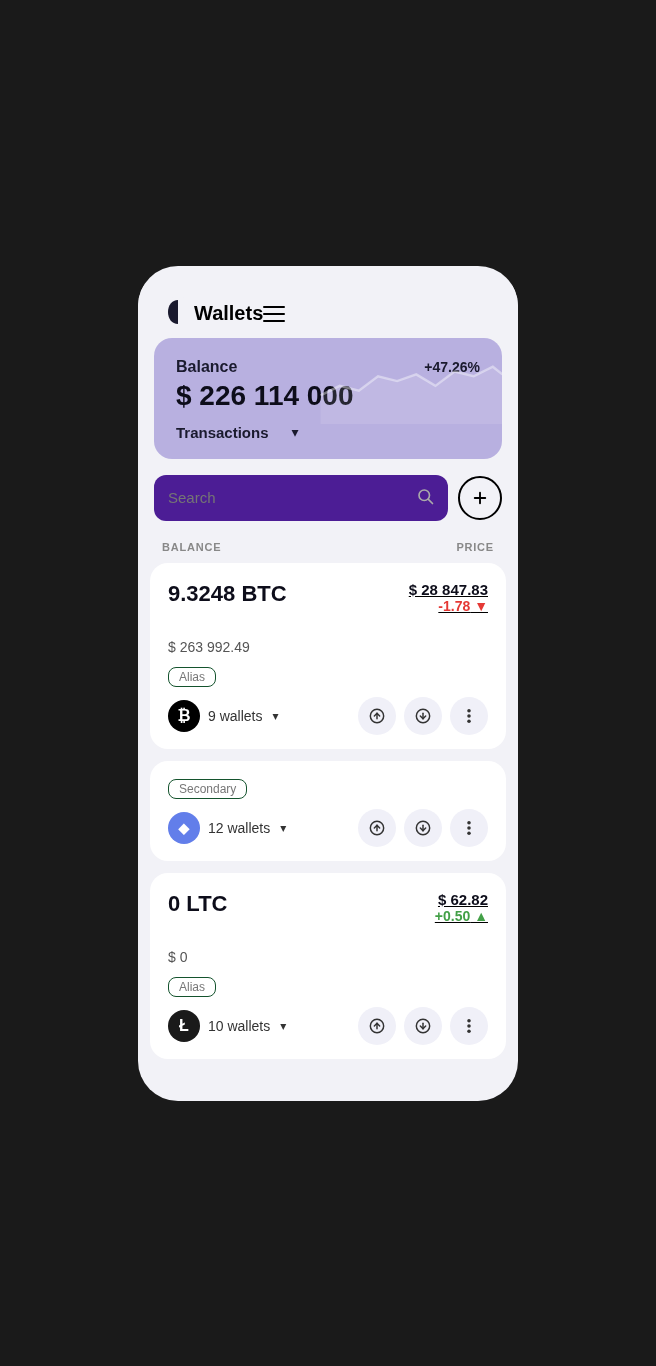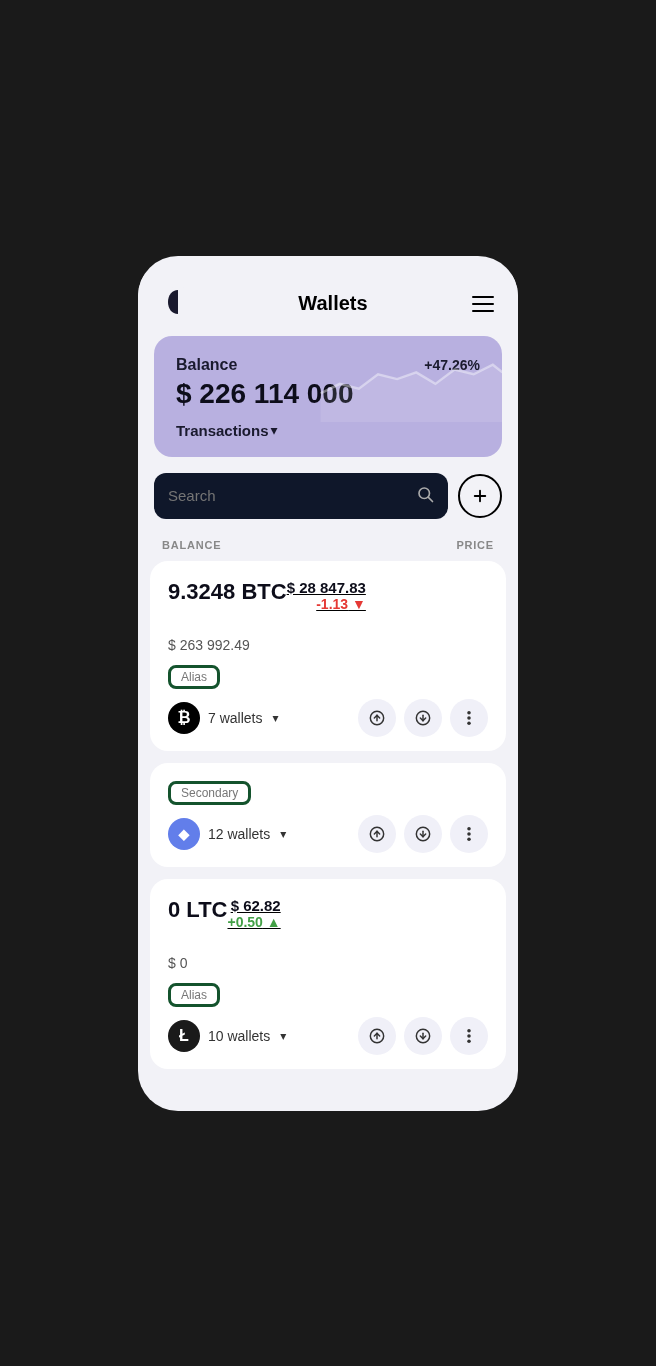--- a/index.html
+++ b/index.html
@@ -16,22 +16,21 @@
       background: #f2f2f7;
       border-radius: 40px;
       overflow: hidden;
       padding: 20px 0 30px 0;
       position: relative;
     }
     
     .header {
       display: flex;
       align-items: center;
-      justify-content: space-between;
-      padding: 10px 24px 14px 24px;
+      padding: 10px 24px 6px 24px;
       background: #f2f2f7;
     }
     .logo-icon {
       width: 32px;
       height: 32px;
     }
     .header-title {
       font-size: 20px;
       font-weight: 700;
       color: #000;
@@ -85,21 +84,21 @@
       position: absolute;
       right: 0;
       top: 0;
       bottom: 0;
       width: 55%;
       opacity: 0.7;
     }
     .transactions-row {
       display: flex;
       align-items: center;
-      gap: 2px;
+      gap: 23px;
       margin-top: 4px;
       position: relative;
       z-index: 2;
     }
     .transactions-label {
       font-size: 15px;
       font-weight: 700;
       color: #1a1a2e;
     }
     .chevron-down {
@@ -109,21 +108,21 @@
 
     
     .search-row {
       display: flex;
       align-items: center;
       gap: 10px;
       padding: 0 16px 14px 16px;
     }
     .search-container {
       flex: 1;
-      background: #0f172a;
+      background: #4c1d95;
       border-radius: 12px;
       display: flex;
       align-items: center;
       padding: 12px 14px;
       gap: 8px;
     }
     .search-input {
       border: none;
       outline: none;
       font-size: 15px;
@@ -168,20 +167,21 @@
 
     
     .crypto-card {
       background: #fff;
       margin: 0 12px 12px 12px;
       border-radius: 18px;
       padding: 18px 18px 14px 18px;
     }
     .crypto-top {
       display: flex;
+      justify-content: space-between;
       align-items: flex-start;
       margin-bottom: 4px;
     }
     .crypto-amount {
       font-size: 22px;
       font-weight: 800;
       color: #0d0d1a;
     }
     .crypto-usd-price {
       font-size: 15px;
@@ -202,21 +202,21 @@
       text-align: right;
     }
     .crypto-change-pos {
       font-size: 14px;
       font-weight: 600;
       color: #43a047;
       text-align: right;
     }
     .alias-badge {
       display: inline-block;
-      border: 3px solid #14532d;
+      border: 1px solid #14532d;
       border-radius: 8px;
       padding: 2px 10px;
       font-size: 12px;
       color: #777;
       margin-bottom: 10px;
     }
     .crypto-bottom {
       display: flex;
       align-items: center;
       justify-content: space-between;
@@ -338,29 +338,29 @@
 
   <div class="crypto-card">
     <div class="crypto-top">
       <div>
         <div class="crypto-amount">9.3248 BTC</div>
         <div class="crypto-usd-value">$ 263 992.49</div>
       </div>
       <div class="price-col">
         <div class="crypto-usd-price">$ 28 847.83</div>
         <div class="crypto-change-neg">
-          <span>-1.13</span> ▼
+          <span>-1.78</span> ▼
         </div>
       </div>
     </div>
     <div class="alias-badge">Alias</div>
     <div class="crypto-bottom">
       <div class="wallet-info">
         <div class="coin-logo btc">₿</div>
-        <span class="wallets-count">7 wallets</span>
+        <span class="wallets-count">9 wallets</span>
         <span class="wallet-chevron">▾</span>
       </div>
       <div class="action-buttons">
         <button class="action-btn">
           <svg width="16" height="16" viewBox="0 0 24 24" fill="none" stroke="#333" stroke-width="2.2" stroke-linecap="round" stroke-linejoin="round">
             <circle cx="12" cy="12" r="10"></circle>
             <line x1="12" y1="16" x2="12" y2="8"></line>
             <polyline points="8,12 12,8 16,12"></polyline>
           </svg>
         </button>

